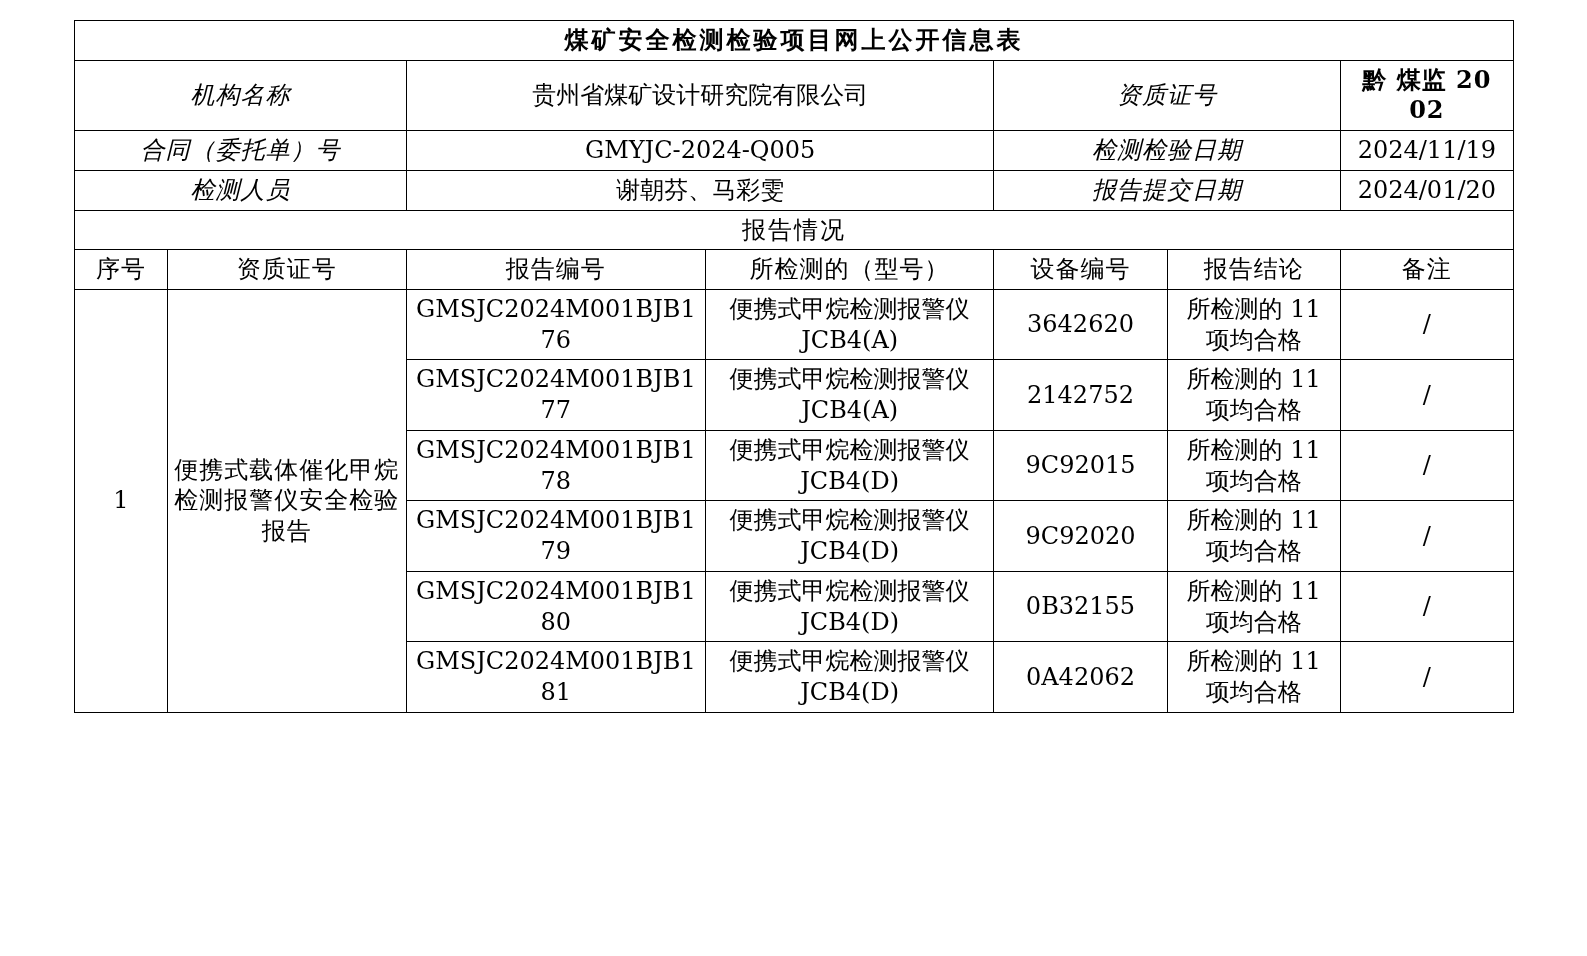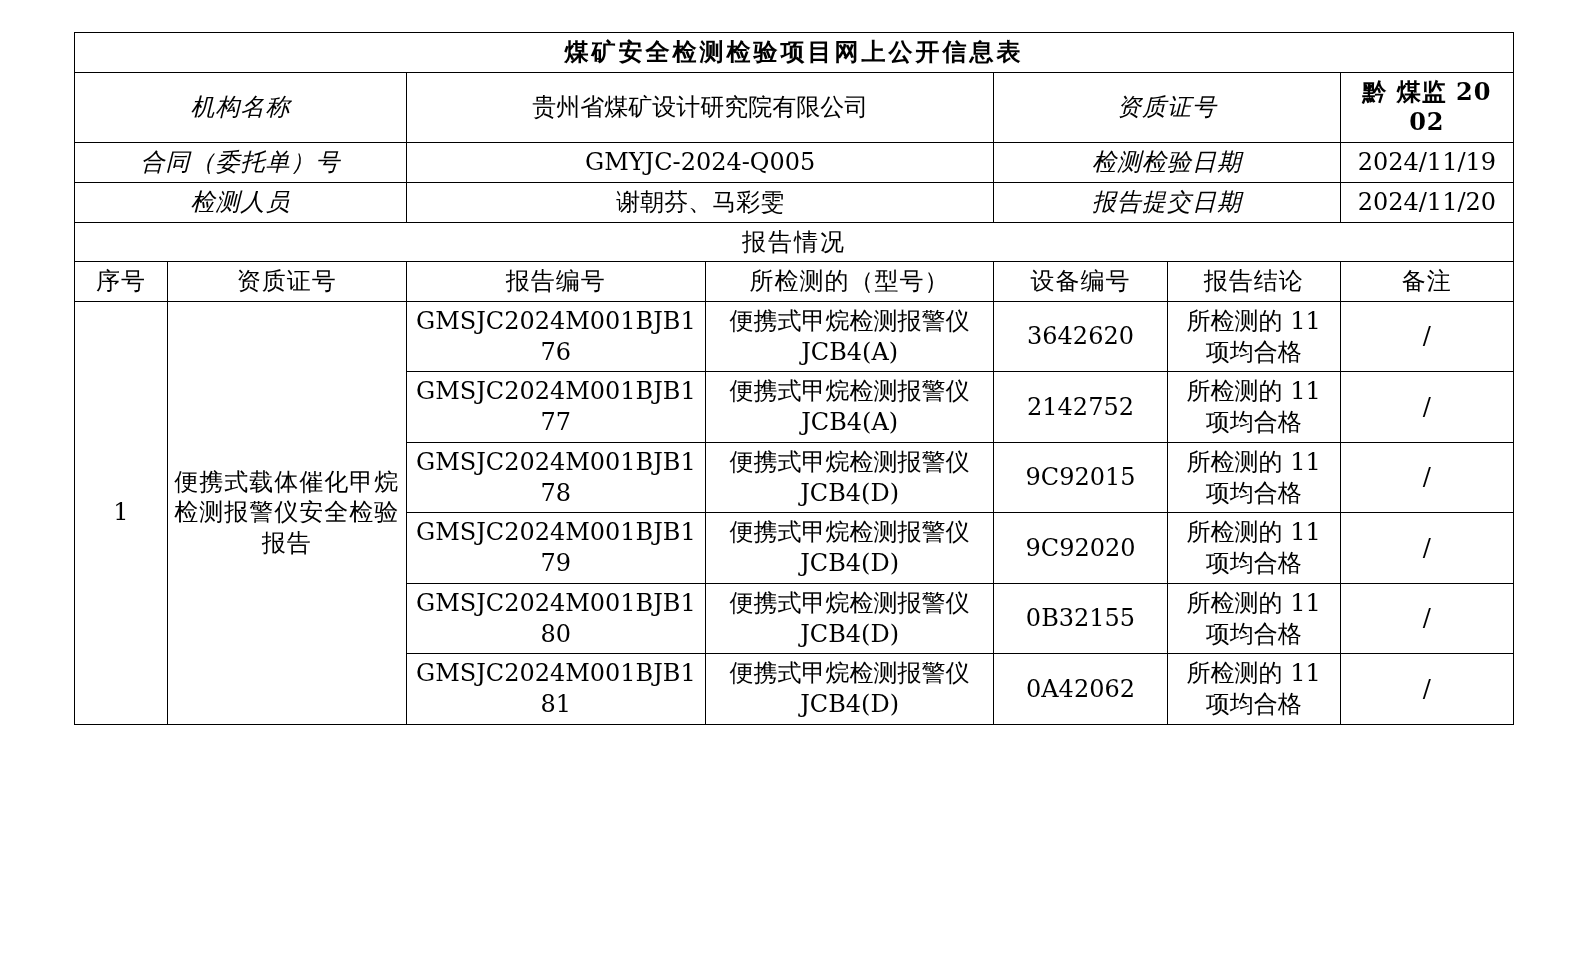--- a/index.html
+++ b/index.html
@@ -12,21 +12,21 @@
     height: 956px;
     font-family: "DejaVu Serif", "Liberation Serif", serif;
     color: #000000;
     overflow: hidden;
   }
   .page {
     position: relative;
     width: 1587px;
     height: 956px;
     box-sizing: border-box;
-    padding: 32px 74px 0 74px;
+    padding: 20px 74px 0 74px;
   }
   table.doc {
     border-collapse: collapse;
     width: 1440px;
     table-layout: fixed;
   }
   table.doc td {
     border: 1.5px solid #000000;
     padding: 4px 6px;
     text-align: center;
@@ -129,21 +129,21 @@
         <td class="lbl" colspan="2">合同（委托单）号</td>
         <td class="val" colspan="2">GMYJC-2024-Q005</td>
         <td class="lbl" colspan="2">检测检验日期</td>
         <td class="date-val">2024/11/19</td>
       </tr>
 
       <tr>
         <td class="lbl" colspan="2">检测人员</td>
         <td class="val" colspan="2">谢朝芬、马彩雯</td>
         <td class="lbl" colspan="2">报告提交日期</td>
-        <td class="date-val">2024/11/20</td>
+        <td class="date-val">2024/01/20</td>
       </tr>
 
       <tr>
         <td class="section-cell" colspan="7">报告情况</td>
       </tr>
 
       <tr>
         <td class="col-head">序号</td>
         <td class="col-head">资质证号</td>
         <td class="col-head">报告编号</td>

